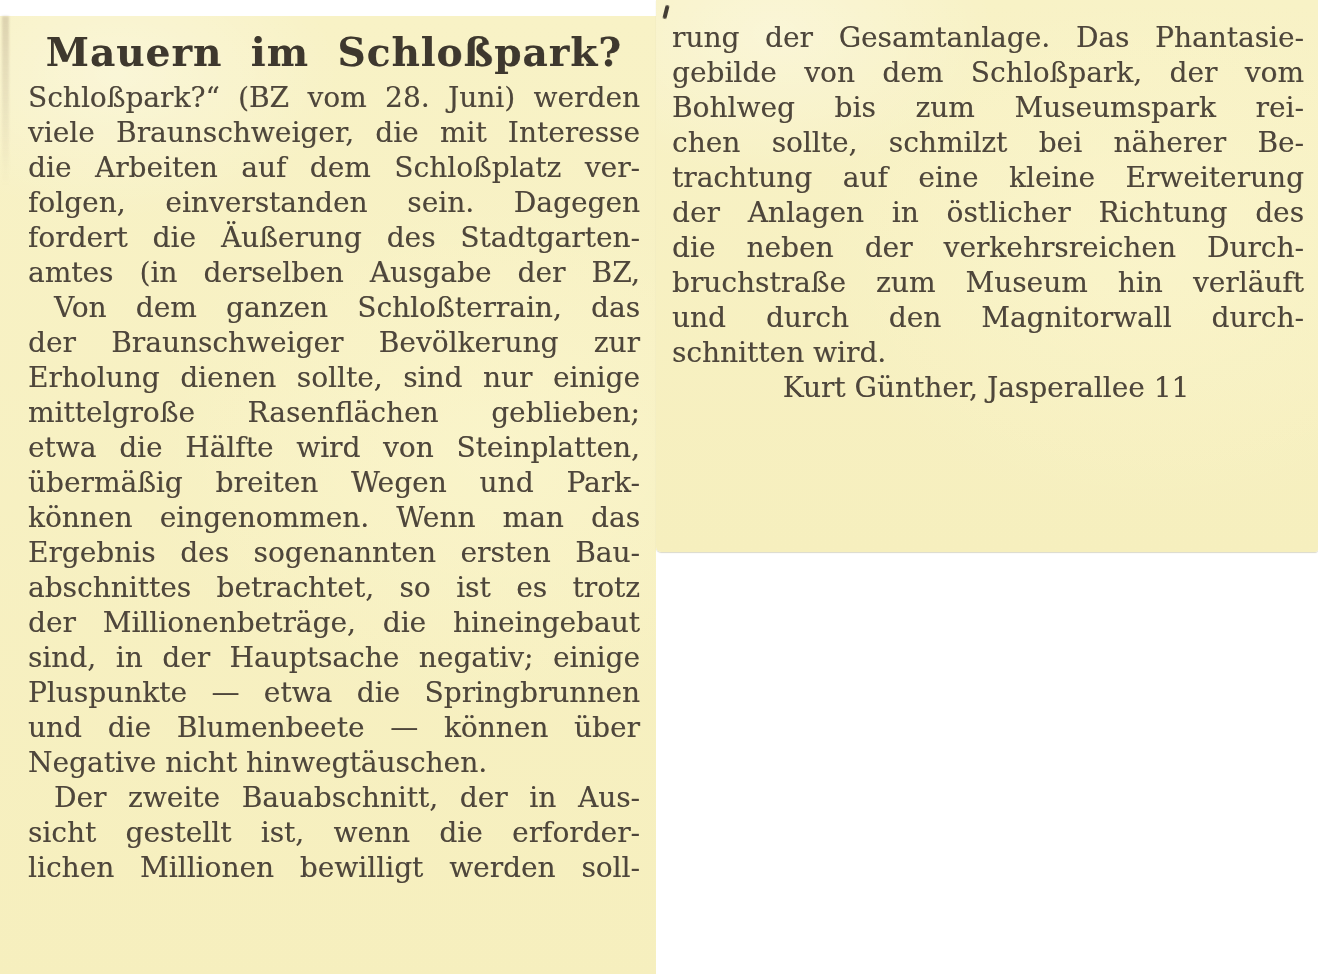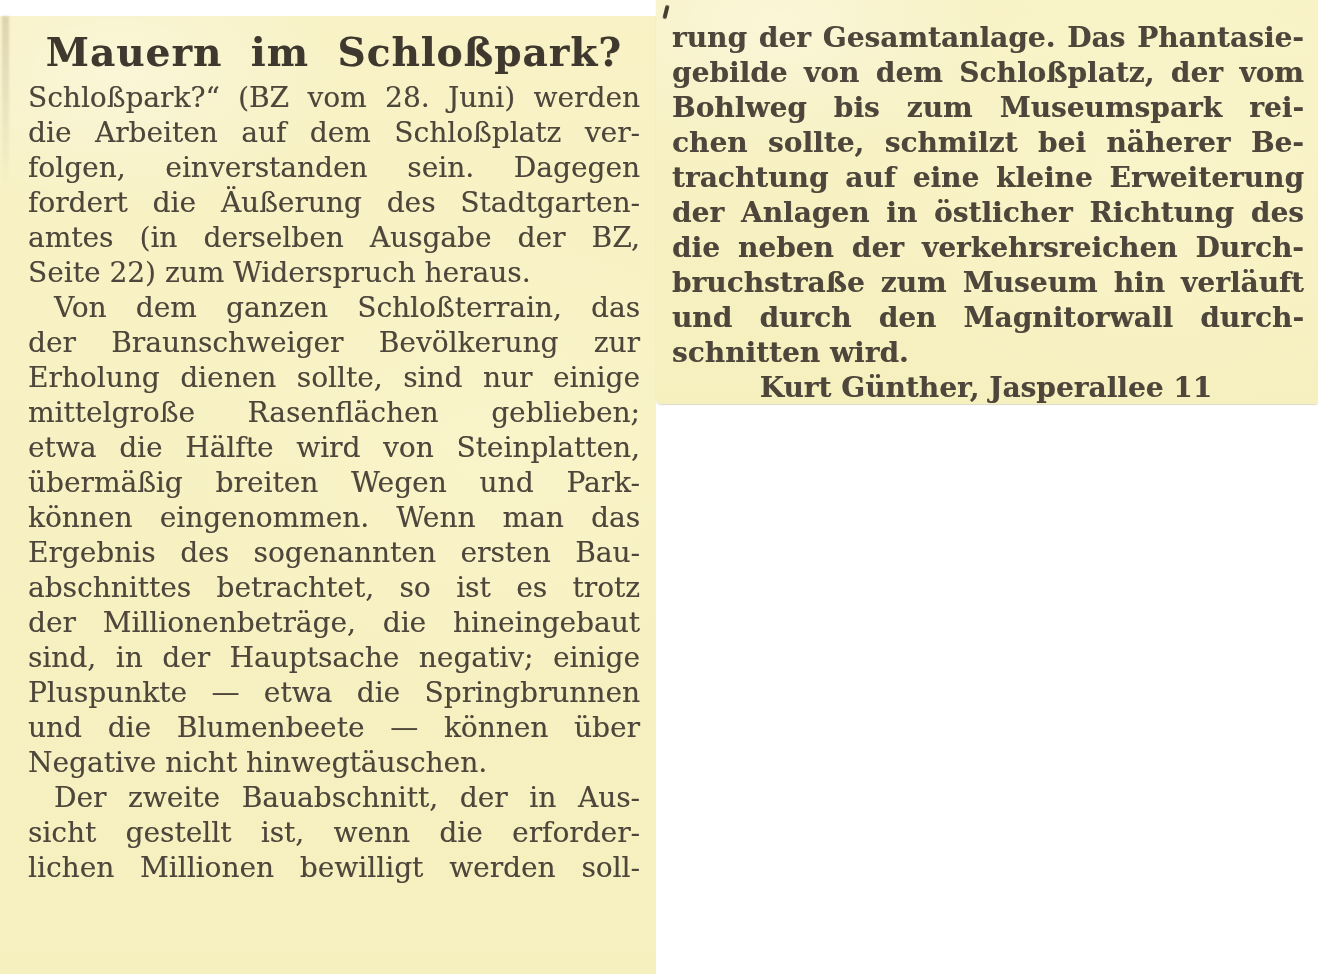--- a/index.html
+++ b/index.html
@@ -24,24 +24,23 @@
       radial-gradient(ellipse 340px 220px at 18% 6%, rgba(255,255,255,0.30), rgba(255,255,255,0) 65%),
       radial-gradient(ellipse 500px 380px at 75% 45%, rgba(255,250,215,0.35), rgba(255,250,215,0) 70%),
       linear-gradient(to bottom, var(--paper-color, #f8f2c6), #f6efbe);
   }
   .paper-left {
     left: 0; top: 16px;
     width: 656px; height: 974px;
   }
   .paper-right {
     left: 656px; top: 0;
-    width: 662px; height: 404px;
+    width: 662px; height: 552px;
     border-radius: 0 0 3px 5px;
     box-shadow: 0 1px 1px rgba(190,185,160,0.55);
-    font-weight: bold;
   }
   
   .edge-streak-left {
     position: absolute;
     left: 2px; top: 0;
     width: 7px; height: 170px;
     background: linear-gradient(to bottom, rgba(150,128,105,0.28), rgba(150,128,105,0));
     filter: blur(1px);
   }
   .edge-smudge-bottom {
@@ -109,25 +108,25 @@
 <div class="stage">
 
   <div class="paper paper-left">
     <div class="edge-streak-left"></div>
     <div class="edge-smudge-bottom"></div>
     <div class="col col-left-content">
       <div class="headline">Mauern im Schloßpark?</div>
       <div id="left-col">
           <div class="para">
             <div class="line">Schloßpark?“ (BZ vom 28. Juni) werden</div>
+            <div class="line">viele Braunschweiger, die mit Interesse</div>
             <div class="line">die Arbeiten auf dem Schloßplatz ver-</div>
             <div class="line">folgen, einverstanden sein. Dagegen</div>
             <div class="line">fordert die Äußerung des Stadtgarten-</div>
             <div class="line">amtes (in derselben Ausgabe der BZ,</div>
-            <div class="line last">Seite 22) zum Widerspruch heraus.</div>
           </div>
           <div class="para">
             <div class="line first">Von dem ganzen Schloßterrain, das</div>
             <div class="line">der Braunschweiger Bevölkerung zur</div>
             <div class="line">Erholung dienen sollte, sind nur einige</div>
             <div class="line">mittelgroße Rasenflächen geblieben;</div>
             <div class="line">etwa die Hälfte wird von Steinplatten,</div>
             <div class="line">übermäßig breiten Wegen und Park-</div>
             <div class="line">können eingenommen. Wenn man das</div>
             <div class="line">Ergebnis des sogenannten ersten Bau-</div>
@@ -146,21 +145,21 @@
         </div>
     </div>
   </div>
 
   <div class="paper paper-right">
     <div class="ink-mark"></div>
     <div class="col col-right-content">
       <div id="right-col">
           <div class="para">
             <div class="line">rung der Gesamtanlage. Das Phantasie-</div>
-            <div class="line">gebilde von dem Schloßplatz, der vom</div>
+            <div class="line">gebilde von dem Schloßpark, der vom</div>
             <div class="line">Bohlweg bis zum Museumspark rei-</div>
             <div class="line">chen sollte, schmilzt bei näherer Be-</div>
             <div class="line">trachtung auf eine kleine Erweiterung</div>
             <div class="line">der Anlagen in östlicher Richtung des</div>
             <div class="line">die neben der verkehrsreichen Durch-</div>
             <div class="line">bruchstraße zum Museum hin verläuft</div>
             <div class="line">und durch den Magnitorwall durch-</div>
             <div class="line last">schnitten wird.</div>
           </div>
         </div>

